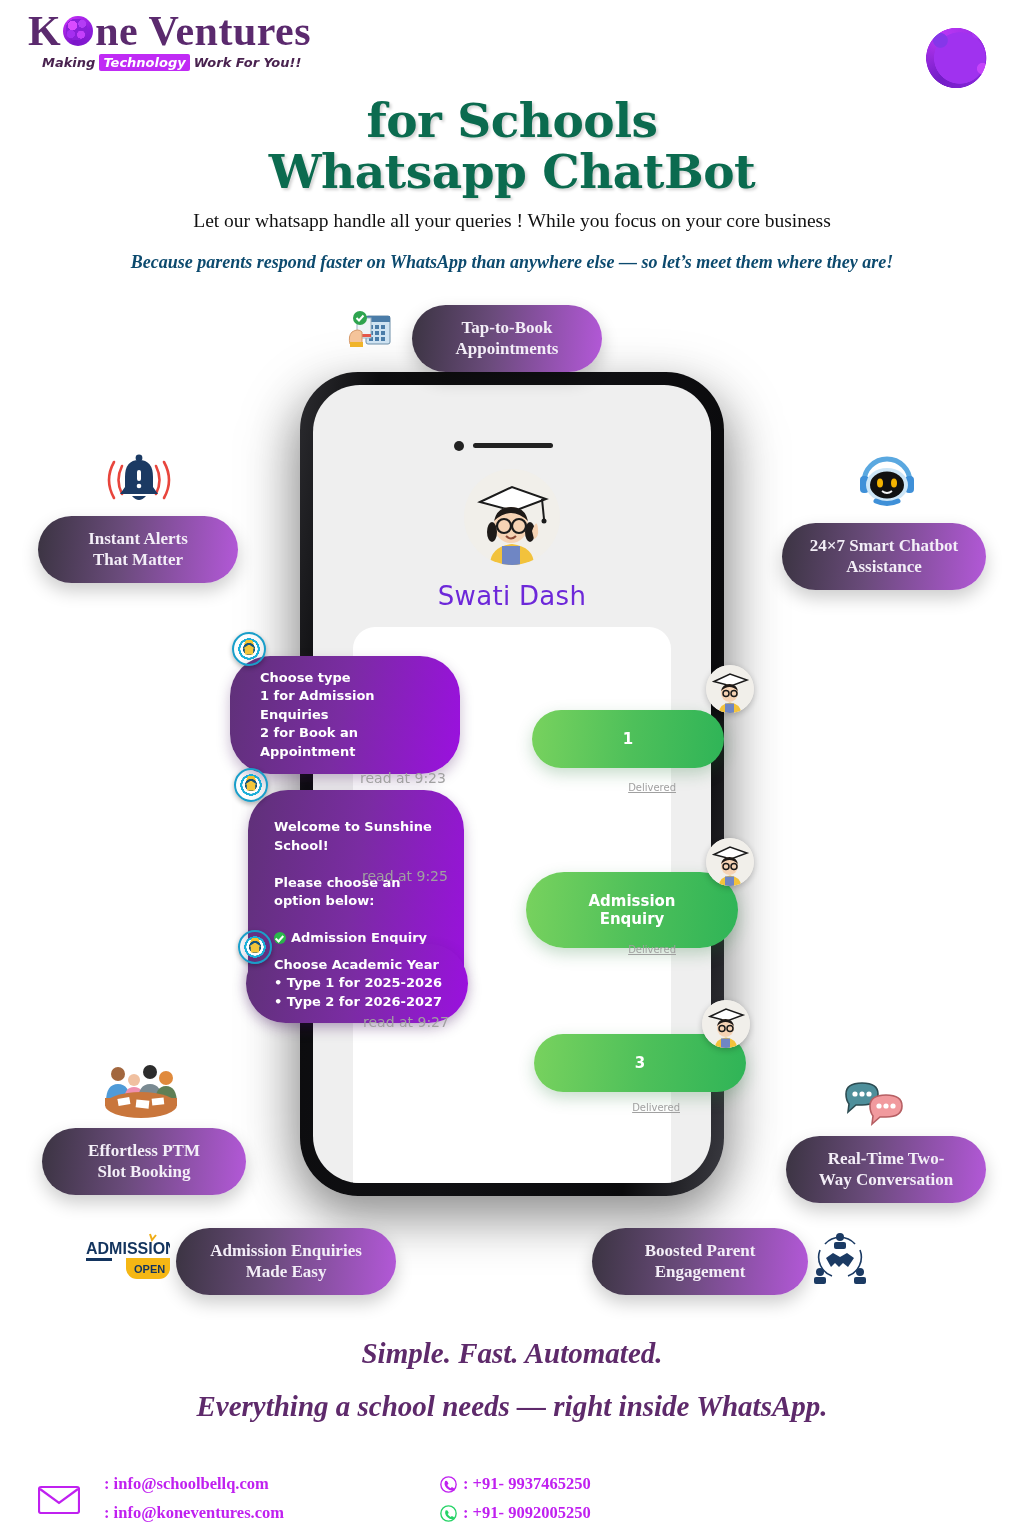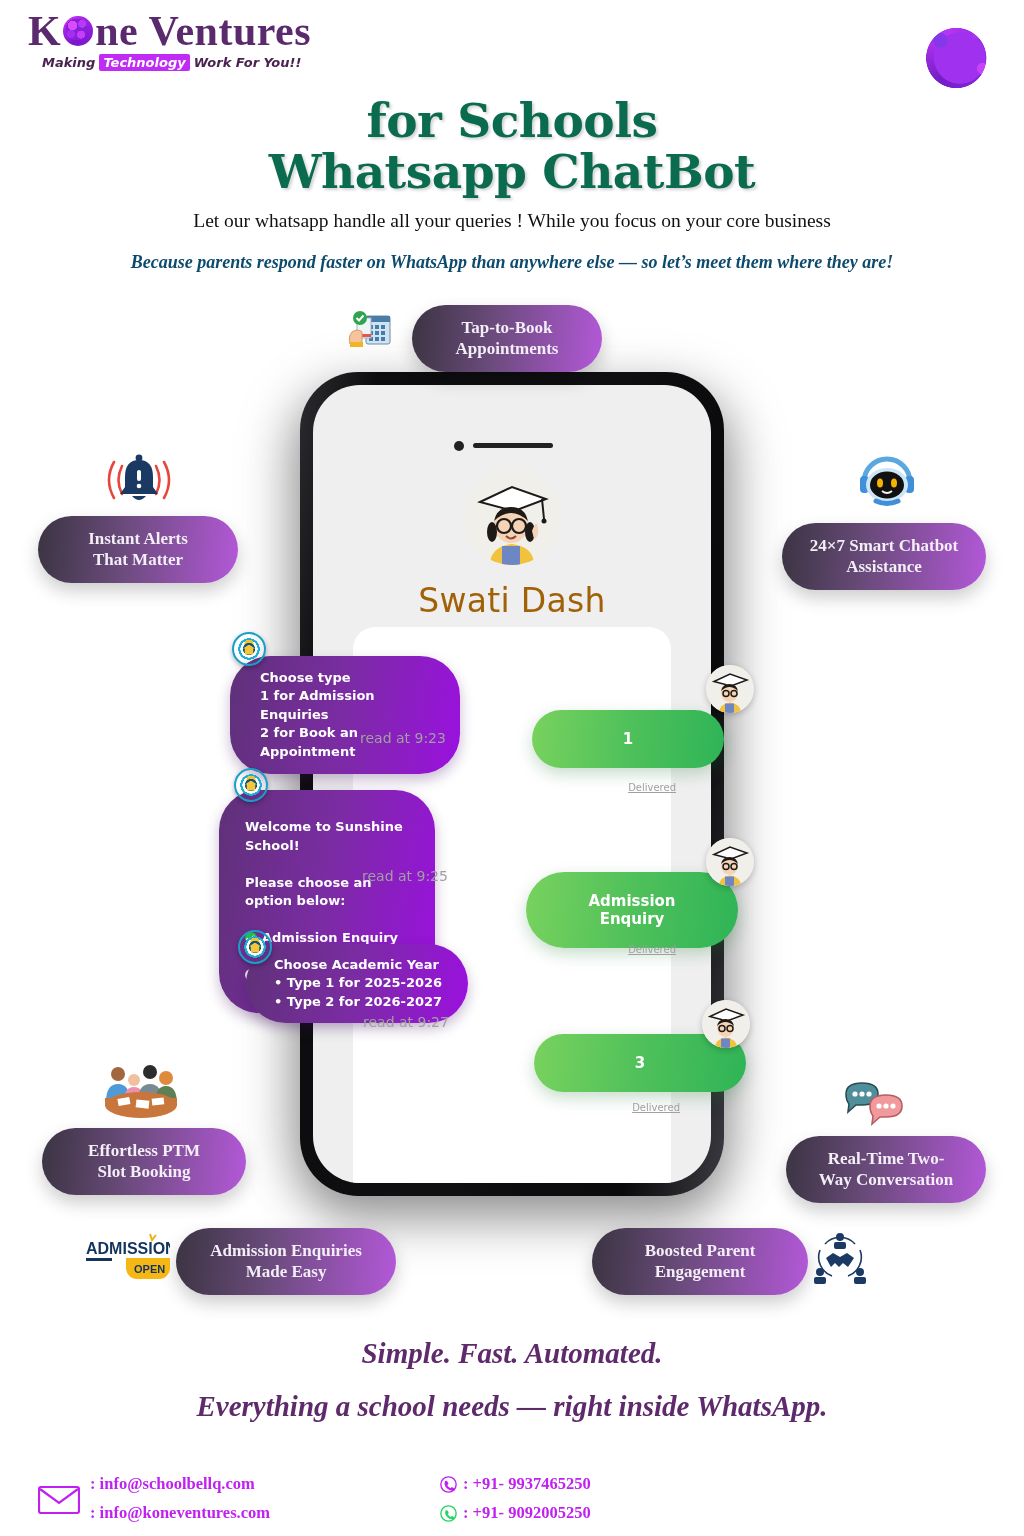--- a/index.html
+++ b/index.html
@@ -96,22 +96,22 @@
     border-radius:3px; background:#222;
   }
   #chat-avatar {
     position:absolute; left:50%; transform:translateX(-50%); top:84px;
     width:96px; height:96px; border-radius:50%;
     background:#f0eeea; overflow:hidden;
   }
   .kid-face { position:absolute; inset:0; }
   #chat-name {
     position:absolute; top:196px; left:0; width:100%; text-align:center;
-    font-family:"DejaVu Sans", sans-serif; font-size:33px; font-weight:400;
-    color:#a16207; letter-spacing:.3px;
+    font-family:"DejaVu Sans", sans-serif; font-size:26px; font-weight:400;
+    color:#6d28d9; letter-spacing:.3px;
   }
   #chat-panel {
     position:absolute; left:40px; right:40px; top:242px; bottom:0;
     background:#ffffff; border-radius:22px 22px 0 0;
   }
 
   
   .bot-msg {
     position:absolute; color:#fff;
     border-radius:40px; padding:13px 26px 13px 30px;
@@ -192,21 +192,21 @@
     font-size:29px; color:#5e2a6b;
   }
   #closing-2 {
     position:absolute; top:1390px; left:0; width:100%; text-align:center;
     font-family:"Liberation Serif", serif; font-style:italic; font-weight:700;
     font-size:29px; color:#5e2a6b;
   }
 
   
   #footer { position:absolute; top:1466px; left:0; width:100%; height:70px; }
-  .foot-col { position:absolute; display:flex; align-items:center; gap:10px; }
+  .foot-col { position:absolute; display:flex; align-items:center; gap:24px; }
   .foot-lines {
     font-family:"Liberation Serif", serif; font-weight:700; font-size:16.5px;
     color:#c020f0; line-height:1.75;
   }
   .foot-row { display:flex; align-items:center; gap:6px; white-space:nowrap; }
   .mini-icon { width:17px; height:17px; flex:none; }
 </style>
 </head>
 <body>
 
@@ -258,39 +258,39 @@
     </div>
     <div id="chat-name">Swati Dash</div>
     <div id="chat-panel"></div>
   </div>
 </div>
 
 <div class="bot-badge" style="left:232px; top:632px;"></div>
 <div class="bot-msg" style="left:230px; top:656px; width:230px;">Choose type
 1 for Admission Enquiries
 2 for Book an Appointment</div>
-<div class="read-stamp" style="left:360px; top:730px;">read at 9:23</div>
+<div class="read-stamp" style="left:360px; top:770px;">read at 9:23</div>
 
 <div class="user-avatar" style="left:706px; top:665px;">
   <svg viewBox="0 0 96 96">
     <circle cx="48" cy="48" r="48" fill="#f1efea"></circle>
     <path d="M16 33 L48 18 L82 30 L50 42 Z" fill="#fff" stroke="#1b1b1b" stroke-width="3"></path>
     <ellipse cx="47" cy="56" rx="17" ry="18" fill="#f6d3b4"></ellipse>
     <path d="M30 52 q17 -16 34 0 q-3 -14 -17 -14 q-14 0 -17 14z" fill="#1e1a18"></path>
     <circle cx="40" cy="57" r="6" fill="none" stroke="#1b1b1b" stroke-width="3"></circle>
     <circle cx="56" cy="57" r="6" fill="none" stroke="#1b1b1b" stroke-width="3"></circle>
     <path d="M26 96 q0 -18 22 -21 q22 3 22 21 z" fill="#f2c23c"></path>
     <path d="M38 96 l0 -19 h18 l0 19z" fill="#6f86c4"></path>
   </svg>
 </div>
 <div class="user-msg" style="left:532px; top:710px; width:192px;">1</div>
 <div class="delivered" style="left:596px; top:782px; width:80px;">Delivered</div>
 
 <div class="bot-badge" style="left:234px; top:768px;"></div>
-<div class="bot-msg" style="left:219px; top:790px; width:216px; padding:10px 22px 10px 26px;">
+<div class="bot-msg" style="left:248px; top:790px; width:216px; padding:10px 22px 10px 26px;">
   <div>Welcome to Sunshine School!</div>
   <div>Please choose an option below:</div>
   <div class="opt-line">
     <span class="opt-check"></span>
     <span>Admission Enquiry</span>
   </div>
   <div class="opt-line">
     <span class="opt-dot"></span>
     <span>PTM Slot Booking</span>
   </div>

